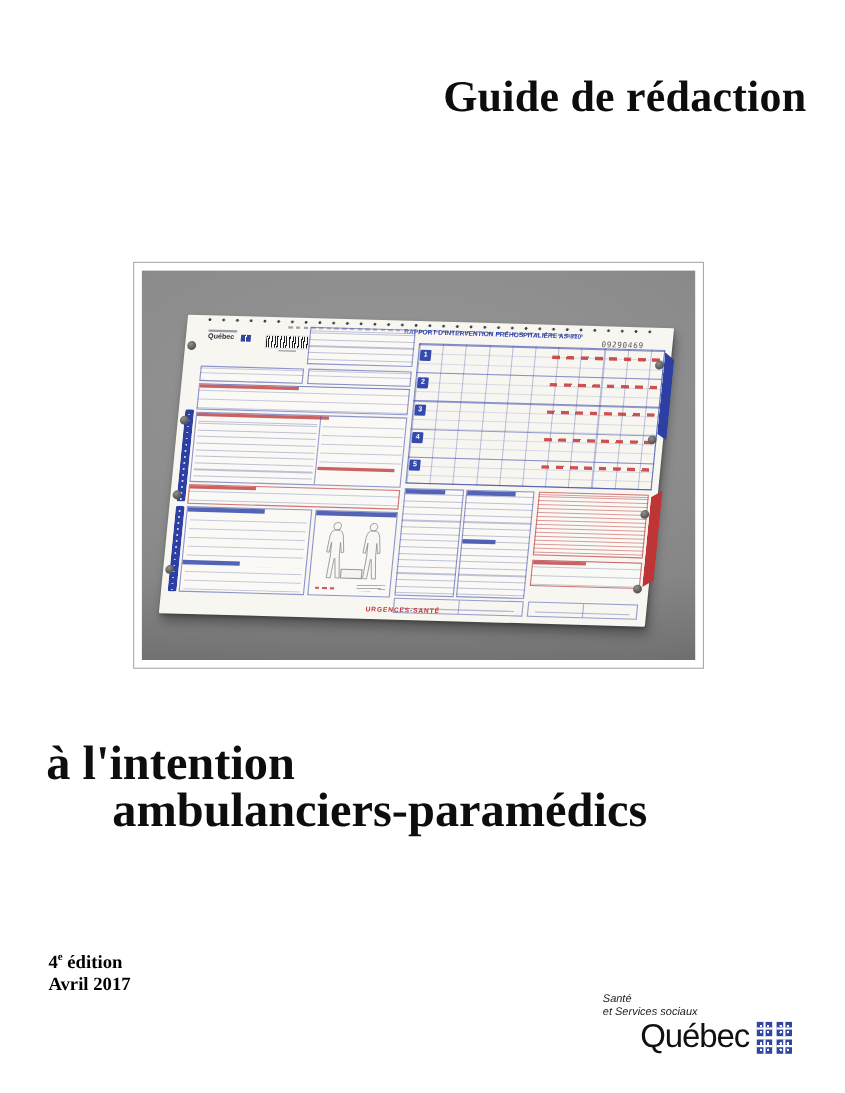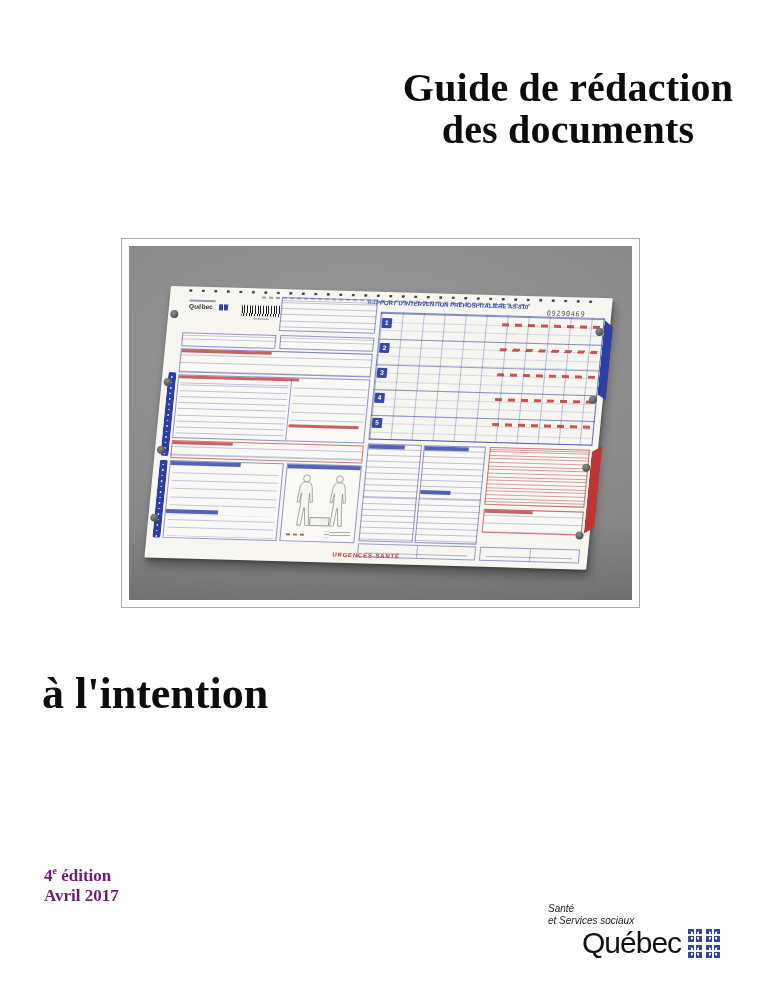--- a/index.html
+++ b/index.html
@@ -22,21 +22,21 @@
     position:absolute; left:42px; top:672px;
     font-weight:bold; font-size:44px; line-height:43px; color:#0d0d0d;
   }
   .audience span { display:block; }
   .audience .l2 { padding-left:22px; }
   .audience .l3 { padding-left:60px; }
 
   
   .edition {
     position:absolute; left:44px; top:861px;
-    font-weight:bold; font-size:17px; line-height:20px; color:#701a75;
+    font-weight:bold; font-size:17px; line-height:20px; color:#000000;
   }
   .edition sup { font-size:10px; }
 
   
   .gov {
     position:absolute; left:548px; top:903px; width:180px;
     font-family:"Liberation Sans", sans-serif; color:#1a1a1a;
   }
   .gov .sl { font-style:italic; font-weight:normal; font-size:10px; line-height:12px; }
   .gov .row { display:flex; align-items:center; margin-top:1px; }
@@ -164,21 +164,20 @@
   .dash-red { left:5px; bottom:5px; width:18px; height:2px;
     background:repeating-linear-gradient(90deg, rgba(197,52,52,0.8) 0 4px, transparent 4px 7px); }
   .dash-gray { right:4px; bottom:4px; width:26px; height:6px;
     background-image:repeating-linear-gradient(to bottom, rgba(110,110,115,0.55) 0 1px, transparent 1px 3px); }
 </style>
 </head>
 <body>
 
 <div class="cover-title">
   <span>Guide de rédaction</span>
-  <span>des documents</span>
 </div>
 
 <div class="photo-frame">
   <div class="photo">
     <div class="form">
 
       <div class="perf"></div>
       <div class="nbline"></div>
       <div class="serial">09290469</div>
       <div class="form-title">RAPPORT D'INTERVENTION PRÉHOSPITALIÈRE AS-810</div>
@@ -270,20 +269,21 @@
       <div class="hole" style="left:428px; top:166px;"></div>
       <div class="hole" style="left:428px; top:234px;"></div>
 
       <div class="fred">URGENCES-SANTÉ</div>
     </div>
   </div>
 </div>
 
 <div class="audience">
   <span class="l1">à l'intention</span>
+  <span class="l3">ambulanciers-paramédics</span>
 </div>
 
 <div class="edition">
   <div><span>4</span><sup>e</sup> <span>édition</span></div>
   <div>Avril 2017</div>
 </div>
 
 <div class="gov">
   <div class="sl">Santé</div>
   <div class="sl">et Services sociaux</div>

